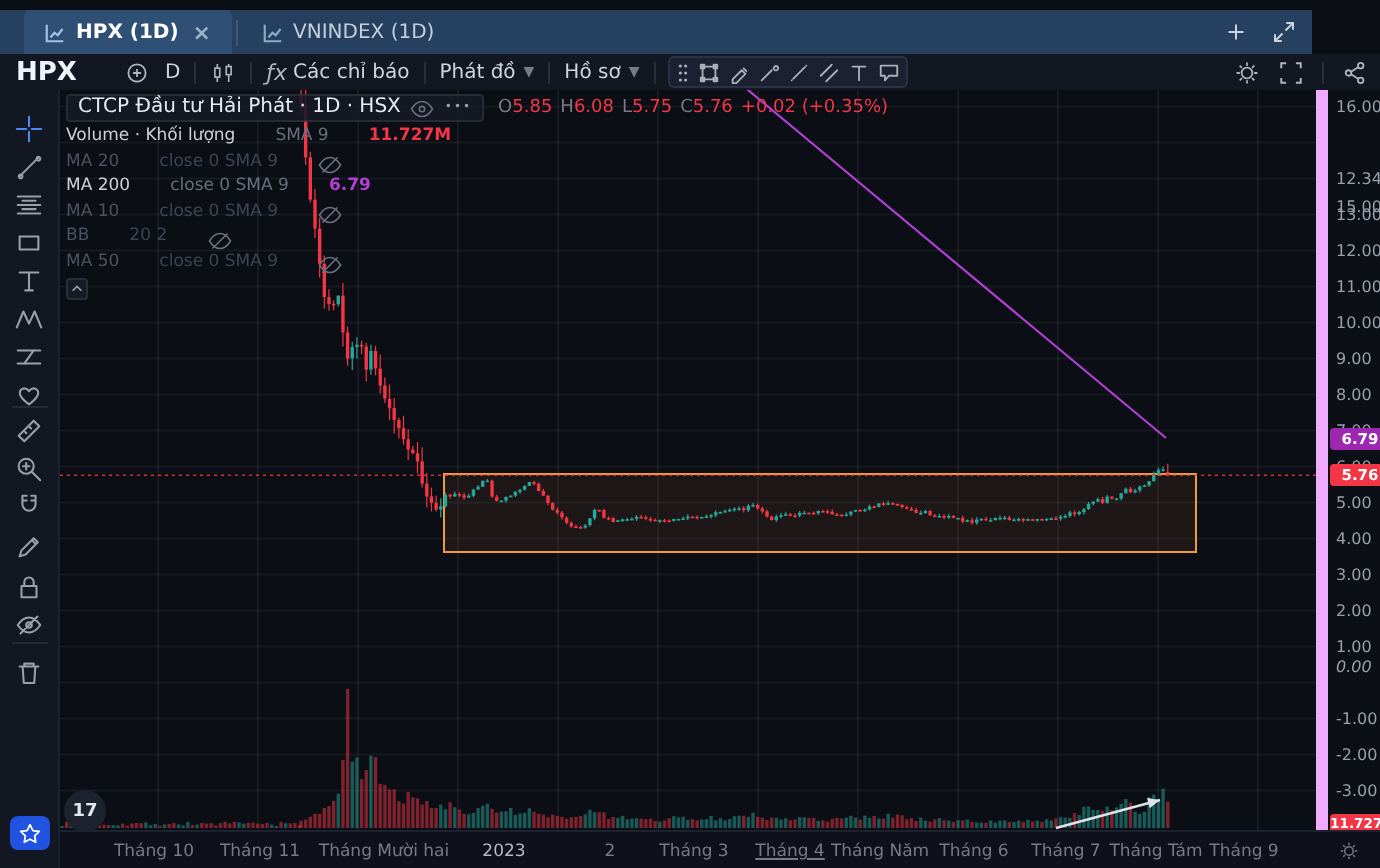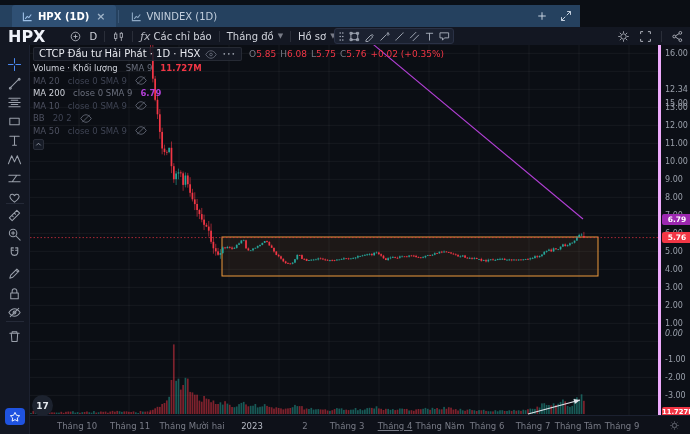--- a/index.html
+++ b/index.html
@@ -1,34 +1,34 @@
 <!DOCTYPE html>
 <html><head>
 <meta charset="utf-8">
 <style>
   html,body{margin:0;padding:0;background:#000;}
   #app{position:relative;width:690px;height:434px;background:#0b0e14;overflow:hidden;
        font-family:"DejaVu Sans",sans-serif;-webkit-font-smoothing:antialiased;}
   #app *{box-sizing:border-box;}
   
-  .tabbar{position:absolute;left:0;top:0;width:580px;height:27px;background:#0a0f16;}
+  .tabbar{position:absolute;left:0;top:0;width:656px;height:27px;background:#0a0f16;}
   .tabsrow{position:absolute;left:0;top:5px;right:0;height:22px;background:#25415f;
            display:flex;align-items:flex-end;padding-left:12px;}
   .tab{display:flex;align-items:center;gap:5px;height:22px;padding:0 10px;color:#c3cfdd;
        font-size:10px;white-space:nowrap;}
   .tab.active{background:#2f5074;color:#fff;font-weight:bold;border-radius:3px 3px 0 0;}
   .tabclose{color:#9fb3c8;font-size:11px;margin-left:2px;cursor:pointer;}
   .tabsep{width:1px;height:13px;background:#3b5878;margin:0 2px;align-self:center;}
   .tabbar-right{position:absolute;right:8px;top:5px;height:22px;display:flex;gap:12px;
                 align-items:center;color:#c9d4e2;}
   
   .toolbar{position:absolute;left:0;top:27px;width:690px;height:18px;background:#131722;
            display:flex;align-items:center;font-size:10px;color:#d1d4dc;padding-left:8px;}
   .tb-item{display:flex;align-items:center;gap:3px;padding:0 7px;height:18px;cursor:pointer;}
-  .tb-sym{font-weight:bold;font-size:16px;color:#f0f3fa;padding-right:24px;}
+  .tb-sym{font-weight:bold;font-size:13px;color:#f0f3fa;padding-right:24px;}
   .tb-sep{width:1px;height:11px;background:#2a2e39;}
   .tb-ic{color:#b2b5be;display:flex;align-items:center;}
   .fx{font-style:italic;font-size:11px;color:#b2b5be;}
   .chev{color:#787b86;font-size:7px;margin-left:1px;}
   .undo{color:#8b9097;} .redo{color:#4e5360;}
   .toolbar-right{position:absolute;right:6px;top:27px;height:18px;display:flex;gap:9px;
                  align-items:center;color:#b2b5be;}
   
   .floattools{position:absolute;left:334px;top:28px;height:16px;background:#1b2130;
               border:1px solid #2a3145;border-radius:3px;display:flex;align-items:center;
@@ -45,29 +45,29 @@
   .plot{position:absolute;left:30px;top:45px;width:628px;height:370px;background:#0b0e14;}
   
   .legend{position:absolute;left:33px;top:47px;z-index:25;font-size:8.5px;line-height:12.5px;}
   .lg-title-row{display:flex;align-items:center;gap:4px;height:14px;margin-bottom:1px;}
   .lg-pill{display:flex;align-items:center;gap:5px;background:rgba(22,26,37,.88);
            border:1px solid rgba(255,255,255,.08);border-radius:2px;padding:0 5px;height:14px;
            color:#e8eaf0;font-size:10px;}
   .lg-dots{color:#9aa0ab;font-size:6px;letter-spacing:1px;cursor:pointer;}
   .ohlc{display:flex;gap:4px;font-size:9px;margin-left:3px;}
   .ohlc .k{color:#787b86;} .ohlc .v{color:#f23645;}
-  .lg-row{display:flex;align-items:center;gap:8px;height:12.5px;white-space:nowrap;}
+  .lg-row{display:flex;align-items:flex-end;gap:20px;height:12.5px;white-space:nowrap;}
   .lg-name{color:#cfd2da;} .lg-params{color:#6a6f7d;} .lg-val{font-weight:bold;}
   .lg-row.hidden .lg-name{color:#4d5160;} .lg-row.hidden .lg-params{color:#3f4454;}
   .lg-eye{color:#6a6f7d;display:flex;align-items:center;cursor:pointer;}
   .lg-collapse{width:11px;height:11px;border:1px solid #2a2e39;background:#161b26;border-radius:2px;
                color:#9aa0ab;display:flex;align-items:center;justify-content:center;margin-top:2px;cursor:pointer;}
   
   .paxis{position:absolute;left:658px;top:45px;width:32px;height:370px;background:#0c0f16;
-         border-left:3px solid #f0abfc;z-index:15;}
+         border-left:6px solid #f0abfc;z-index:15;}
   .ptick{position:absolute;left:4px;font-size:8px;color:#9aa0ab;}
   .ppill{position:absolute;left:1px;width:30px;height:11px;border-radius:2px;color:#fff;
          font-size:7.5px;font-weight:bold;text-align:center;line-height:11px;z-index:5;}
   .taxis{position:absolute;left:30px;top:415px;width:628px;height:19px;background:#0e1119;
          border-top:1px solid #1c2130;z-index:15;}
   .ttick{position:absolute;top:5px;font-size:8.5px;color:#787b86;transform:translateX(-50%);white-space:nowrap;}
   .ttick.year{color:#b6bac4;}
   .corner{position:absolute;left:658px;top:415px;width:32px;height:19px;background:#0e1119;
           border-top:1px solid #1c2130;z-index:15;display:flex;align-items:center;justify-content:center;color:#787b86;}
   
@@ -126,21 +126,21 @@
           <rect x="10" y="4" width="3" height="5" fill="#131722" stroke="currentColor" stroke-width="1"></rect>
         </svg>
   </span>
   <span class="tb-sep"></span>
   <span class="tb-item">
     <span class="fx">ƒx</span>
     <span>Các chỉ báo</span>
   </span>
   <span class="tb-sep"></span>
   <span class="tb-item">
-    <span>Tháng đồ</span>
+    <span>Phát đồ</span>
         <span class="chev">▼</span>
   </span>
   <span class="tb-sep"></span>
   <span class="tb-item">
     <span>Hồ sơ</span>
         <span class="chev">▼</span>
   </span>
   <span class="tb-sep"></span>
   <span class="tb-item undo">
     <svg width="13" height="13" viewBox="0 0 16 16">

